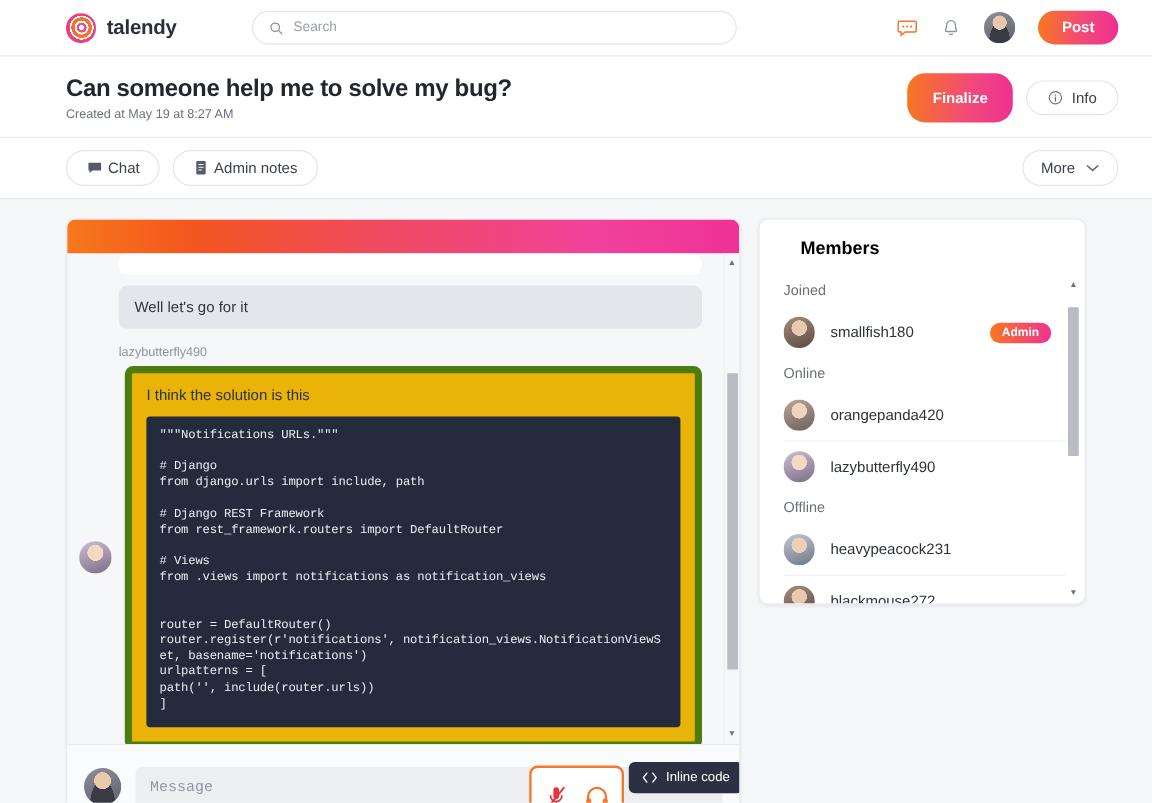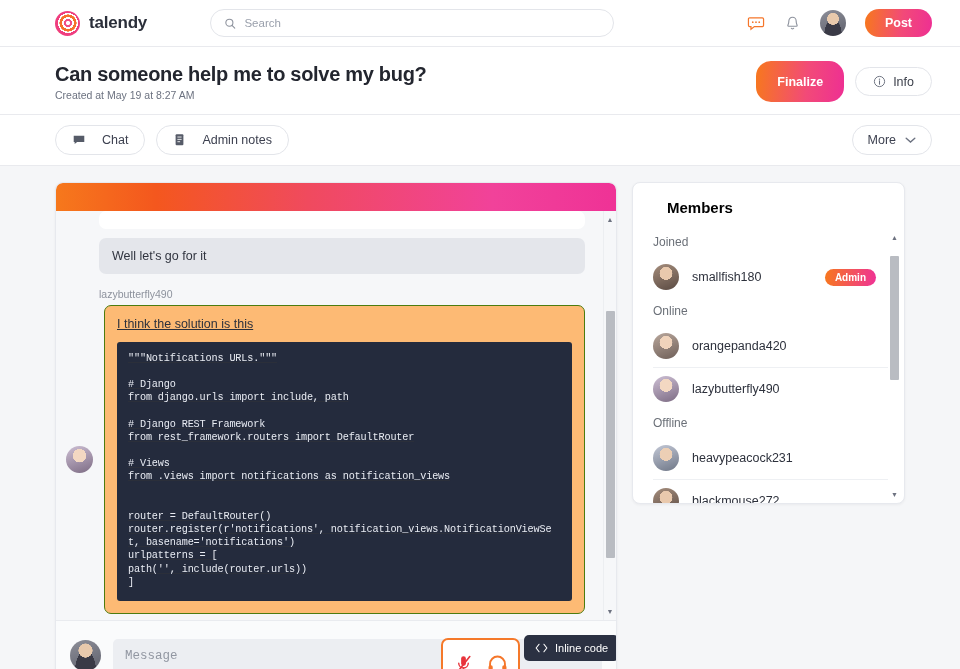--- a/index.html
+++ b/index.html
@@ -99,21 +99,21 @@
   
   .tabbar {
     background: #fff;
     border-bottom: 1px solid #e9eaee;
     padding: 10px 28px 10px 55px;
     display: flex; align-items: center; gap: 11px;
   }
   .pill {
     height: 30px; padding: 0 16px; border: 1px solid #e3e5ea; border-radius: 16px;
     background: #fff; color: #3d4150; font-size: 12.5px; cursor: pointer;
-    display: flex; align-items: center; gap: 16px;
+    display: flex; align-items: center; gap: 4px;
     font-family: "Liberation Sans", sans-serif;
   }
   .pill.more { margin-left: auto; padding: 0 15px; gap: 9px; }
 
   
   .content {
     display: flex; gap: 15px;
     padding: 16px 28px 0 55px;
     height: calc(669px - 47px - 58px - 51px);
   }
@@ -149,24 +149,23 @@
   }
   .bubble-grey {
     background: #e4e6eb; border-radius: 7px;
     padding: 11px 13px; font-size: 12.5px; color: #30343f;
     margin: 9px 8px 0 43px;
   }
   .sender-name {
     font-size: 10.5px; color: #8d929d; margin: 14px 0 5px 43px;
   }
   .bubble-white {
-    background: #fdba74; border: 1px solid #4d7c0f; border-radius: 7px;
+    background: #eab308; border: 6px solid #4d7c0f; border-radius: 7px;
     padding: 11px 12px 12px 12px;
     margin-right: 8px;
-    text-decoration: underline;
   }
   .bubble-text { font-size: 12.5px; color: #2d313c; }
   .code-block {
     background: #242b3d;
     border-radius: 3px;
     margin-top: 11px;
     padding: 10px 11px 12px 11px;
     font-family: "Liberation Mono", monospace;
     font-size: 10.2px;
     line-height: 1.29;

